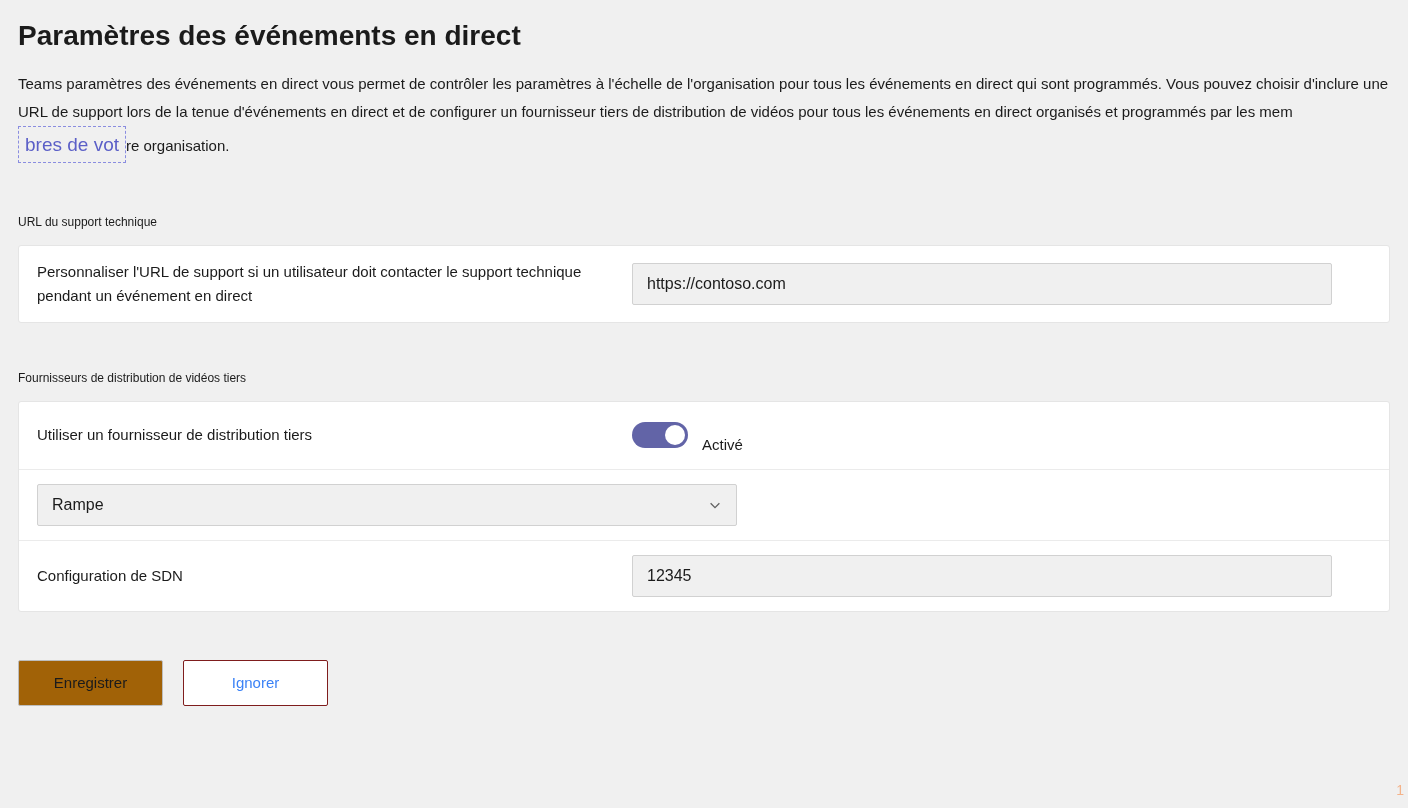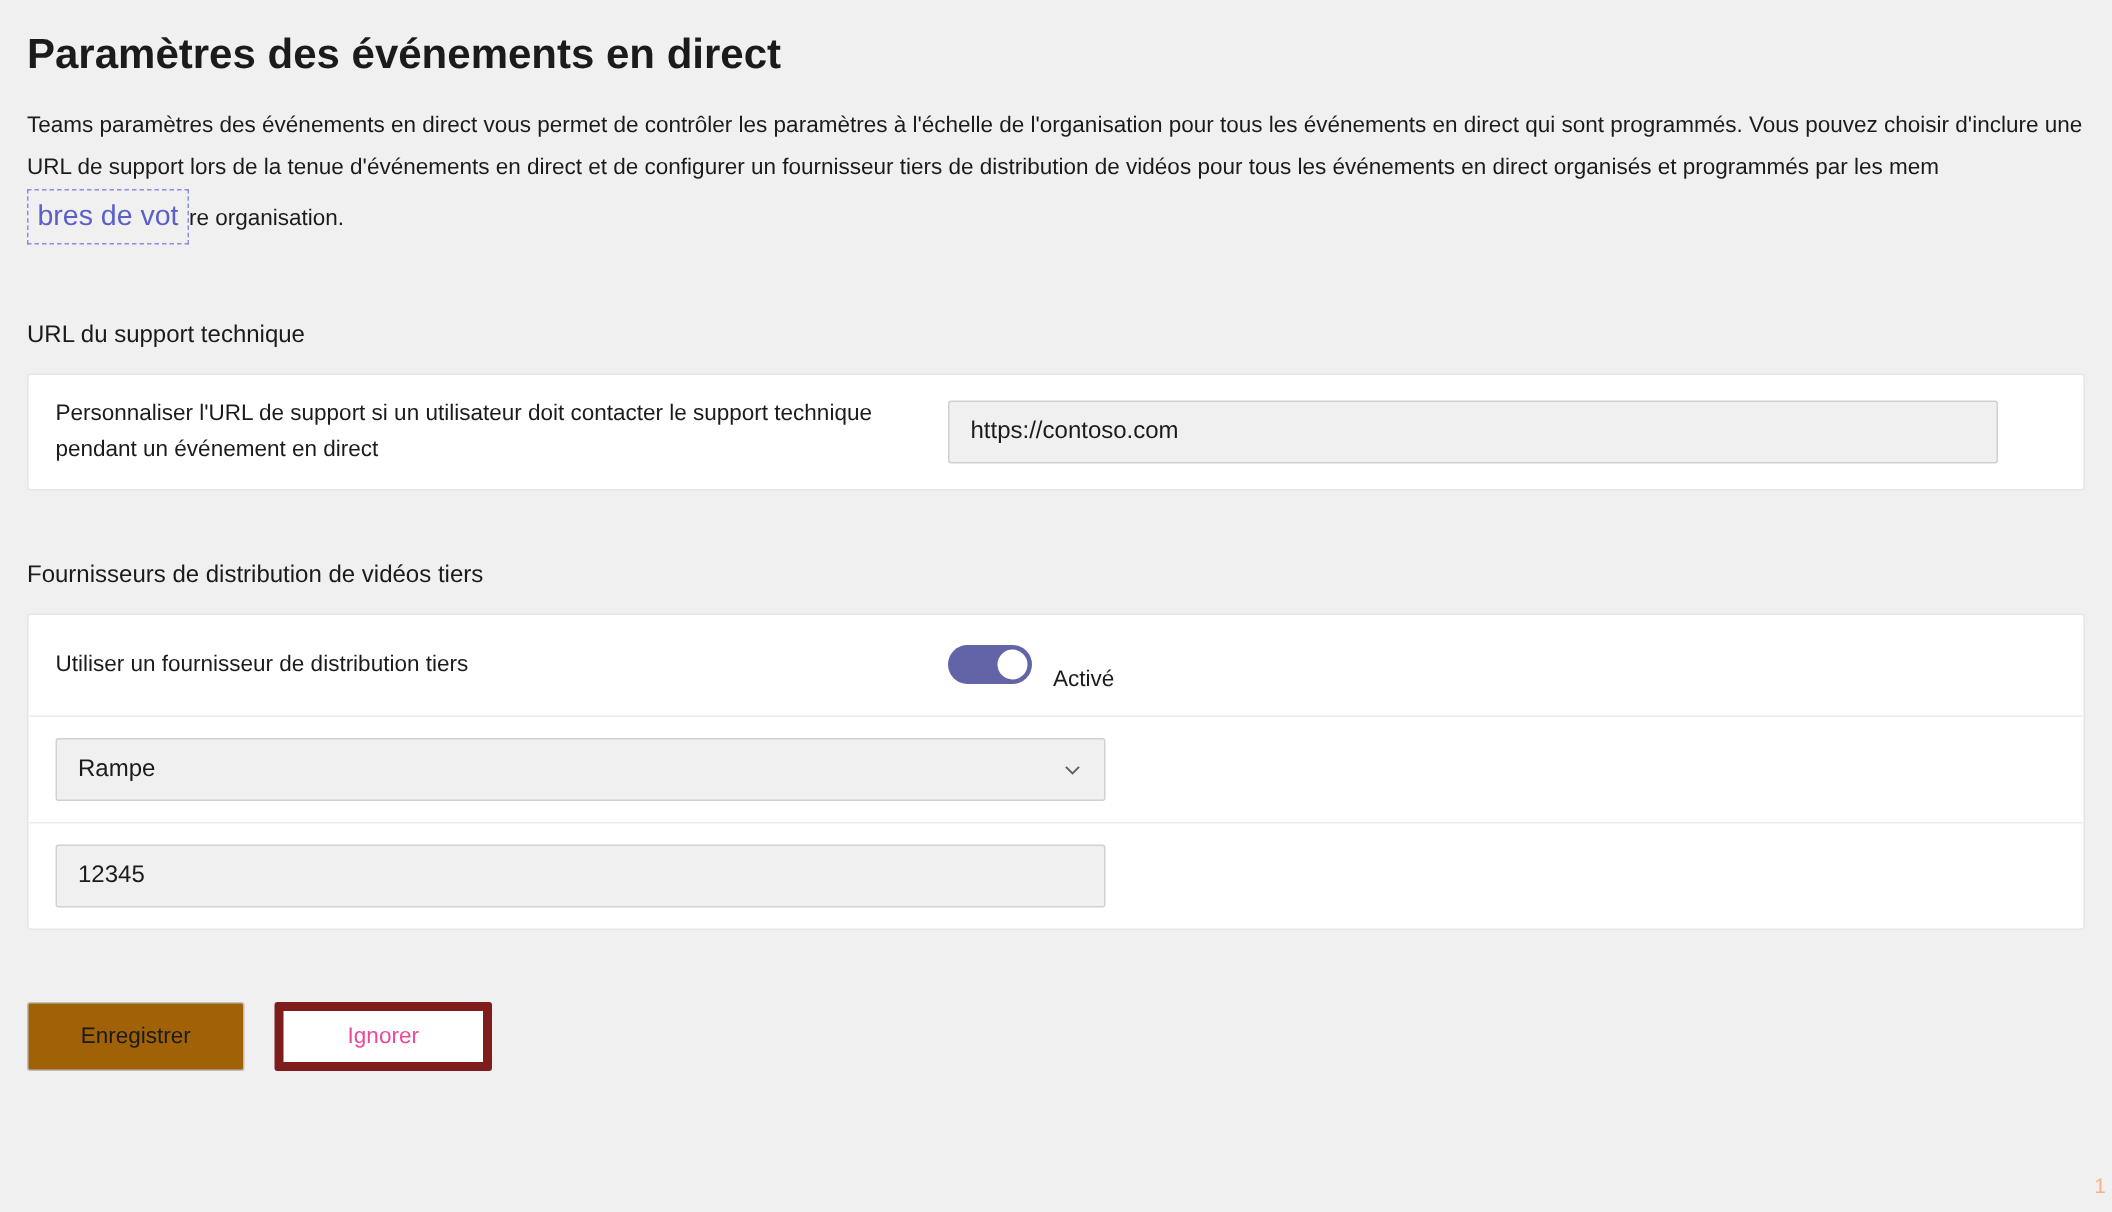--- a/index.html
+++ b/index.html
@@ -27,21 +27,21 @@
     }
     .description .link-placeholder {
       color: #5b5fc7;
       border: 1px dashed #8a8de0;
       padding: 0 6px;
       display: inline-block;
       font-size: 19px;
       vertical-align: baseline;
     }
     h2 {
-      font-size: 16px;
+      font-size: 12px;
       font-weight: 400;
       margin-bottom: 16px;
       color: #1b1b1b;
     }
     .panel {
       background: #ffffff;
       border: 1px solid #e5e5e5;
       border-radius: 3px;
       margin-bottom: 48px;
     }
@@ -135,22 +135,22 @@
       align-items: center;
       justify-content: center;
     }
     .btn-primary {
       background: #a16207;
       border: 1px solid #bdbdbd;
       color: #1b1b1b;
     }
     .btn-secondary {
       background: #ffffff;
-      border: 6px solid #7f1d1d;
-      color: #ec4899;
+      border: 1px solid #7f1d1d;
+      color: #3b82f6;
     }
     .page-marker {
       position: absolute;
       right: 4px;
       bottom: 10px;
       color: #f4b38a;
       font-size: 14px;
     }
   </style>
 </head>
@@ -189,20 +189,21 @@
     <div class="row-control">
       <div class="select" tabindex="0">
         <span>Rampe</span>
         <svg class="chevron" viewBox="0 0 16 16">
             <polyline points="3,6 8,11 13,6"></polyline>
           </svg>
       </div>
     </div>
   </div>
   <div class="row">
+    <div class="row-label">Configuration de SDN</div>
     <div class="row-control">
       <input type="text" value="12345" style="">
     </div>
   </div>
 </div>
 
 <div class="button-bar">
   <button class="btn btn-primary">Enregistrer</button>
   <button class="btn btn-secondary">Ignorer</button>
 </div>

